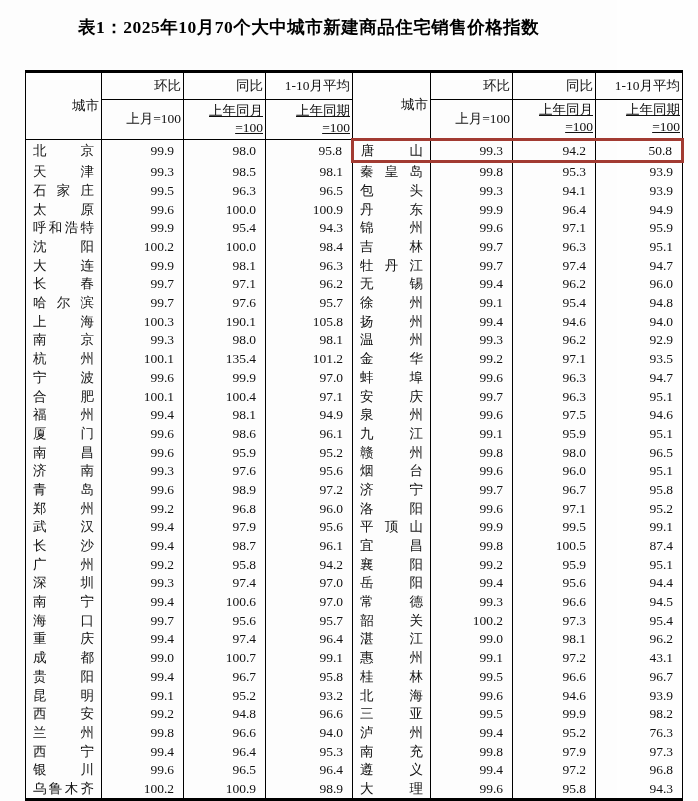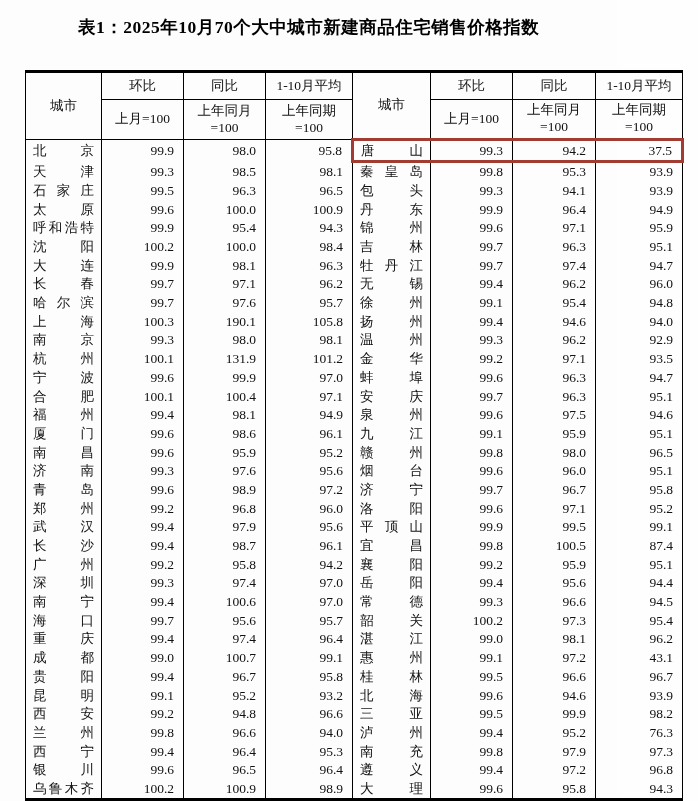--- a/index.html
+++ b/index.html
@@ -34,21 +34,21 @@
     width: 657px;
     border-top: 3px solid #000;
     border-bottom: 3px solid #000;
     border-left: 1px solid #000;
     border-right: 1px solid #000;
   }
   .price-table th {
     border: 1px solid #000;
     font-weight: normal;
     font-size: 13.5px;
-    text-align: center;
+    text-align: right;
     padding: 2px 2px;
     line-height: 1.25;
     vertical-align: middle;
     color: #111;
   }
   .price-table thead tr.h1 th { height: 22px; }
   .price-table thead tr.h2 th { height: 34px; }
   .price-table td {
     border-left: 1px solid #000;
     border-right: 1px solid #000;
@@ -70,21 +70,21 @@
     width: 100%;
   }
   .cityjust span { display: inline-block; }
   
   .price-table td.hl {
     border-top: 3px solid var(--hl, #a23b32);
     border-bottom: 3px solid var(--hl, #a23b32);
   }
   .price-table td.hl-left { border-left: 3px solid var(--hl, #a23b32); }
   .price-table td.hl-right { border-right: 3px solid var(--hl, #a23b32); }
-  .hdr-2line span { display: block; }
+  .hdr-2line span { display: block; text-decoration: underline; }
 </style>
 </head>
 <body>
 
 <div class="page">
   <div class="page-title">表1：2025年10月70个大中城市新建商品住宅销售价格指数</div>
 
   <table class="price-table">
     <colgroup>
       <col style="width:76px">
@@ -140,21 +140,21 @@
           <td class="num">98.0</td>
           <td class="num">95.8</td>
           <td class="city hl hl-left">
             <div class="cityjust">
               <span>唐</span>
               <span>山</span>
             </div>
           </td>
           <td class="num hl">99.3</td>
           <td class="num hl">94.2</td>
-          <td class="num hl hl-right">37.5</td>
+          <td class="num hl hl-right">50.8</td>
         </tr>
         <tr>
           <td class="city">
             <div class="cityjust">
               <span>天</span>
               <span>津</span>
             </div>
           </td>
           <td class="num">99.3</td>
           <td class="num">98.5</td>
@@ -356,21 +356,21 @@
           <td class="num">92.9</td>
         </tr>
         <tr>
           <td class="city">
             <div class="cityjust">
               <span>杭</span>
               <span>州</span>
             </div>
           </td>
           <td class="num">100.1</td>
-          <td class="num">131.9</td>
+          <td class="num">135.4</td>
           <td class="num">101.2</td>
           <td class="city">
             <div class="cityjust">
               <span>金</span>
               <span>华</span>
             </div>
           </td>
           <td class="num">99.2</td>
           <td class="num">97.1</td>
           <td class="num">93.5</td>

